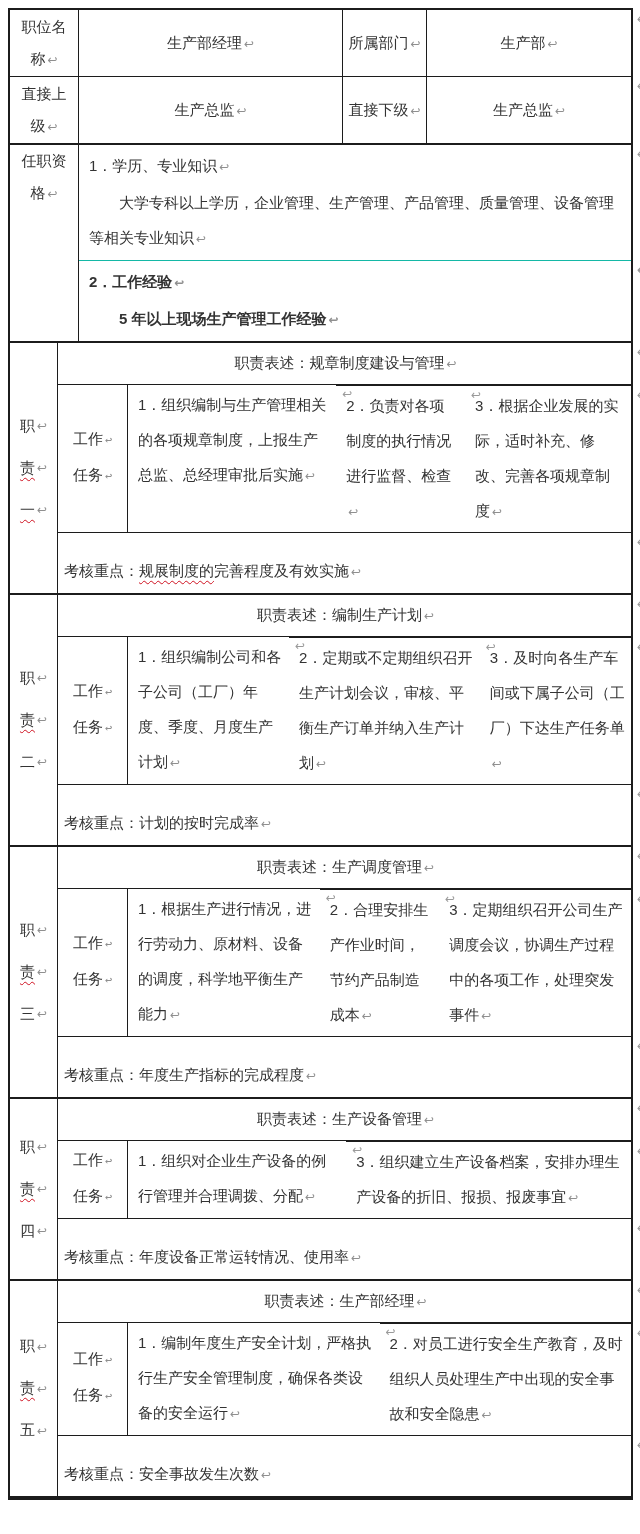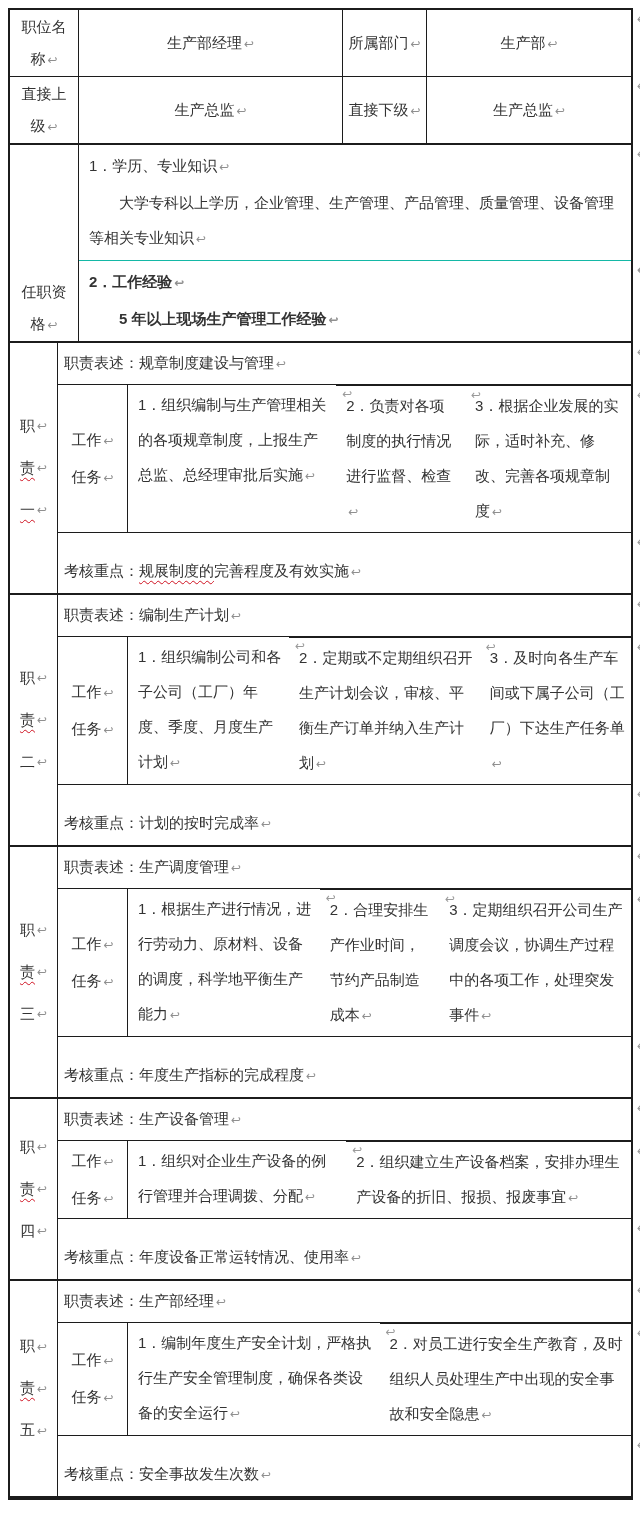--- a/index.html
+++ b/index.html
@@ -23,36 +23,36 @@
   .row-basic + .row-basic{border-top:1px solid #1c1c1c;}
   .bc{
     border-left:1px solid #1c1c1c;display:flex;align-items:center;justify-content:center;
     text-align:center;line-height:32px;padding:0 5px;box-sizing:border-box;
   }
   .bc.noleft{border-left:none;}
 
   
   .qual{display:grid;grid-template-columns:68px 1fr;}
   .qual-label{
-    display:flex;align-items:flex-end;justify-content:center;text-align:center;
+    display:flex;align-items:flex-start;justify-content:center;text-align:center;
     line-height:32px;padding:0 5px;box-sizing:border-box;
   }
   .qual-body{border-left:1px solid #1c1c1c;display:flex;flex-direction:column;}
   .qual-item{padding:3px 4px 3px 10px;line-height:35px;position:relative;}
   .qual-item + .qual-item{border-top:1px solid #14b8a6;font-weight:bold;}
   .qual-item .detail{text-indent:2em;}
 
   
   .duty{display:grid;grid-template-columns:47px 1fr;}
   .duty-label{display:flex;flex-direction:column;align-items:center;justify-content:center;}
   .vch{height:42px;display:flex;align-items:center;}
   .duty-right{border-left:1px solid #1c1c1c;display:flex;flex-direction:column;}
-  .d-desc{line-height:35px;padding:2px 4px 2px 6px;position:relative;}
+  .d-desc{line-height:35px;padding:2px 4px 2px 6px;position:relative;text-align:center;}
   .d-tasks{border-top:1px solid #1c1c1c;display:grid;grid-template-columns:69px 1fr;}
-  .t-label{display:flex;flex-direction:column;align-items:center;justify-content:center;line-height:36px;}
+  .t-label{display:flex;flex-direction:column;align-items:center;justify-content:center;line-height:36px;font-family:Liberation Mono, monospace;}
   .t-list{border-left:1px solid #1c1c1c;display:flex;flex-direction:row;}
   .t-row{line-height:35px;padding:2px 6px 2px 10px;position:relative;}
   .t-row + .t-row{border-top:1px solid #1c1c1c;}
   .d-assess{border-top:1px solid #1c1c1c;line-height:35px;padding:20px 4px 3px 6px;position:relative;}
 
   
   .pm{color:#8f8f8f;font-size:12px;margin-left:2px;vertical-align:0px;}
   .em{position:absolute;right:-16px;top:3px;color:#9a9a9a;font-size:12px;line-height:1;}
   .sq{
     text-decoration-line:underline;text-decoration-style:wavy;
@@ -230,21 +230,21 @@
       </div>
       <div class="duty-right">
         <div class="d-desc"><span>职责表述：</span><span>生产设备管理</span><span class="pm">↩</span><span class="em">↩</span></div>
         <div class="d-tasks">
           <div class="t-label">
             <div><span>工作</span><span class="pm">↩</span></div>
             <div><span>任务</span><span class="pm">↩</span></div>
           </div>
           <div class="t-list">
             <div class="t-row"><span>1．组织对企业生产设备的例行管理并合理调拨、分配</span><span class="pm">↩</span><span class="em">↩</span></div>
-            <div class="t-row"><span>2．组织建立生产设备档案，安排办理生产设备的折旧、报损、报废事宜</span><span class="pm">↩</span><span class="em">↩</span></div>
+            <div class="t-row"><span>3．组织建立生产设备档案，安排办理生产设备的折旧、报损、报废事宜</span><span class="pm">↩</span><span class="em">↩</span></div>
           </div>
         </div>
         <div class="d-assess"><span>考核重点：</span><span>年度设备正常运转情况、使用率</span><span class="pm">↩</span><span class="em">↩</span></div>
       </div>
     </div>
 
     <div class="block duty">
       <div class="duty-label">
         <div class="vch">
             <span>职</span>

